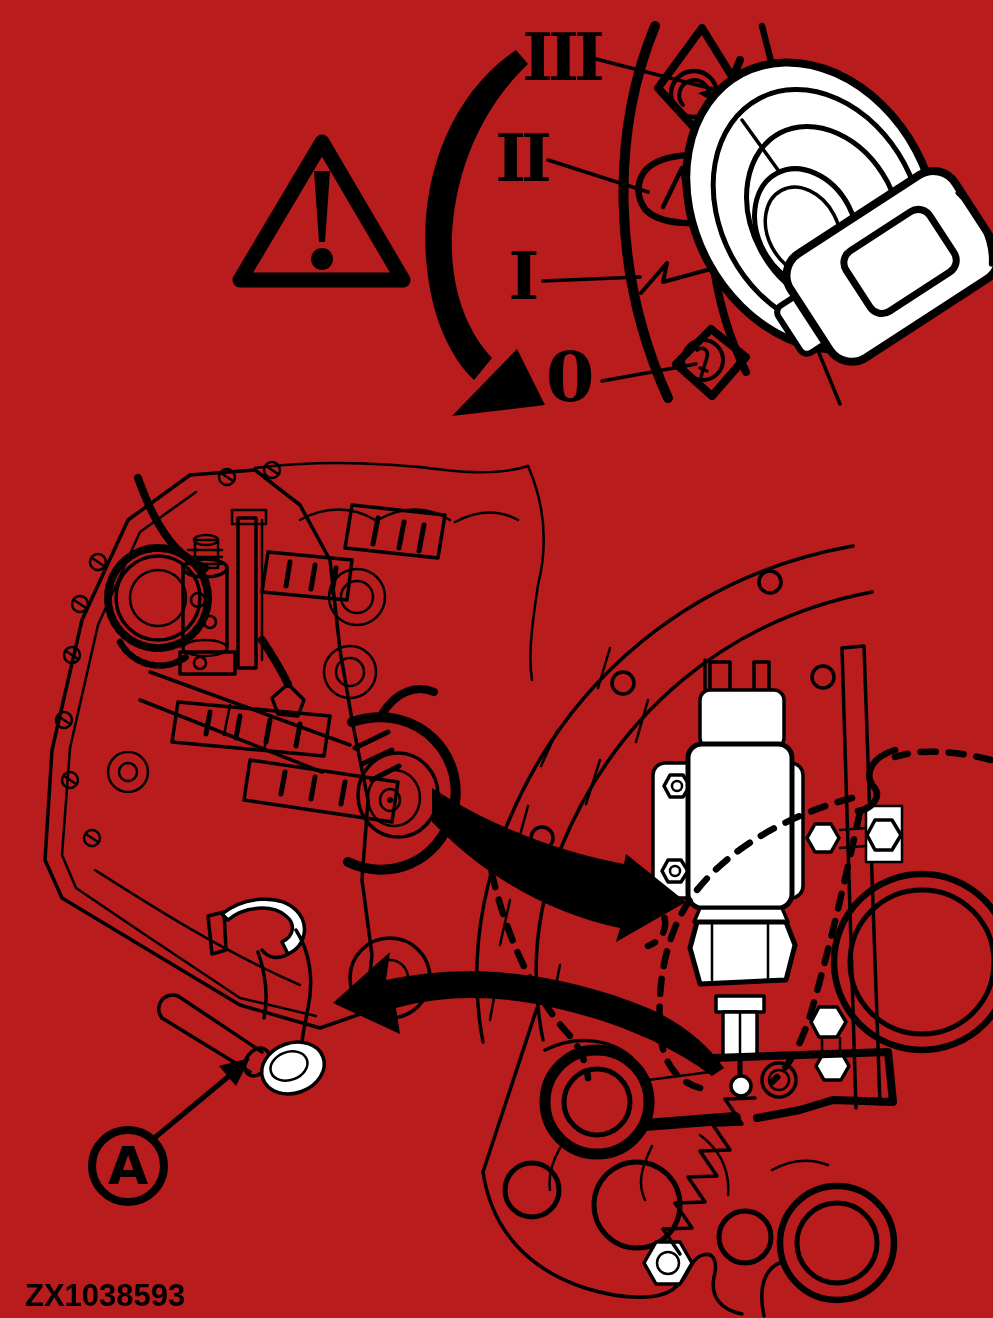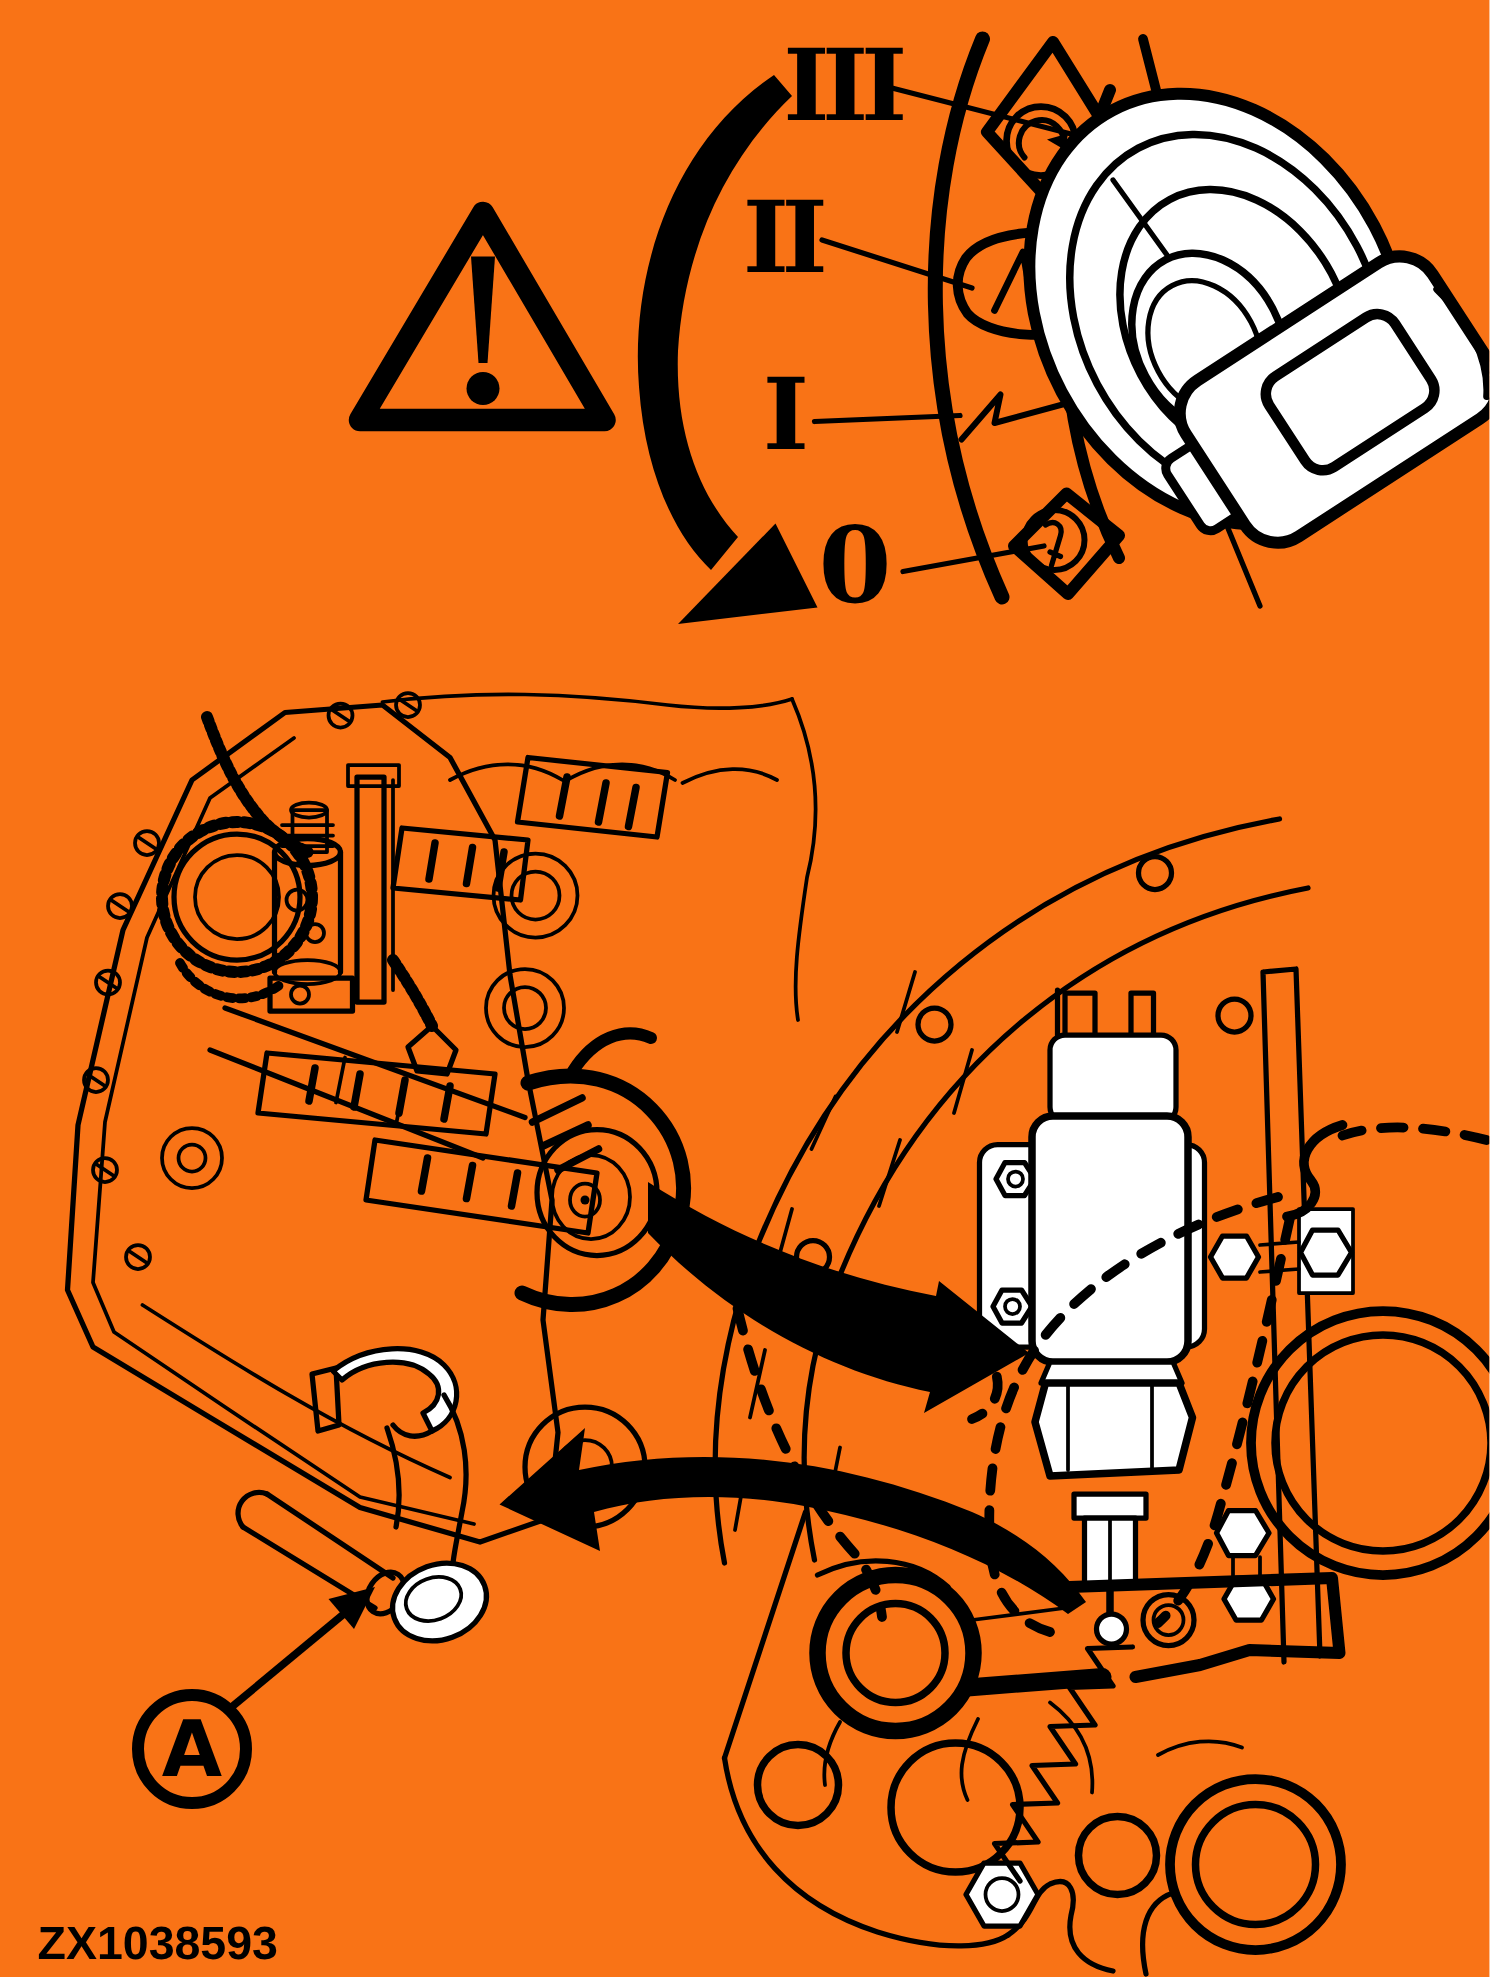--- a/index.html
+++ b/index.html
@@ -1,17 +1,17 @@
 <!DOCTYPE html>
 <html><head>
 <meta charset="utf-8">
 <style>
   html,body{margin:0;padding:0;background:#fff;}
   body{width:993px;height:1318px;overflow:hidden;font-family:"Liberation Sans",sans-serif;}
-  .stage{position:relative;width:993px;height:1318px;background:#f97316;}
+  .stage{position:relative;width:993px;height:1318px;background:#b91c1c;}
   svg{display:block;position:absolute;left:0;top:0;}
   .st{stroke:#000;fill:none;stroke-linecap:round;stroke-linejoin:round;}
   .w1{stroke-width:2.5}.w2{stroke-width:3.5}.w3{stroke-width:5}.w4{stroke-width:6.5}
   .w5{stroke-width:8}.w6{stroke-width:10}.w7{stroke-width:12}
   .fl{fill:#000;stroke:none;}
   .wh{fill:#fff;}
   .dash{stroke-dasharray:15 13;}
   .teeth{stroke-dasharray:4 4;}
   .braid{stroke-dasharray:3 2.5;}
   .numeral{font-family:"DejaVu Serif",serif;font-weight:700;fill:#000;}

